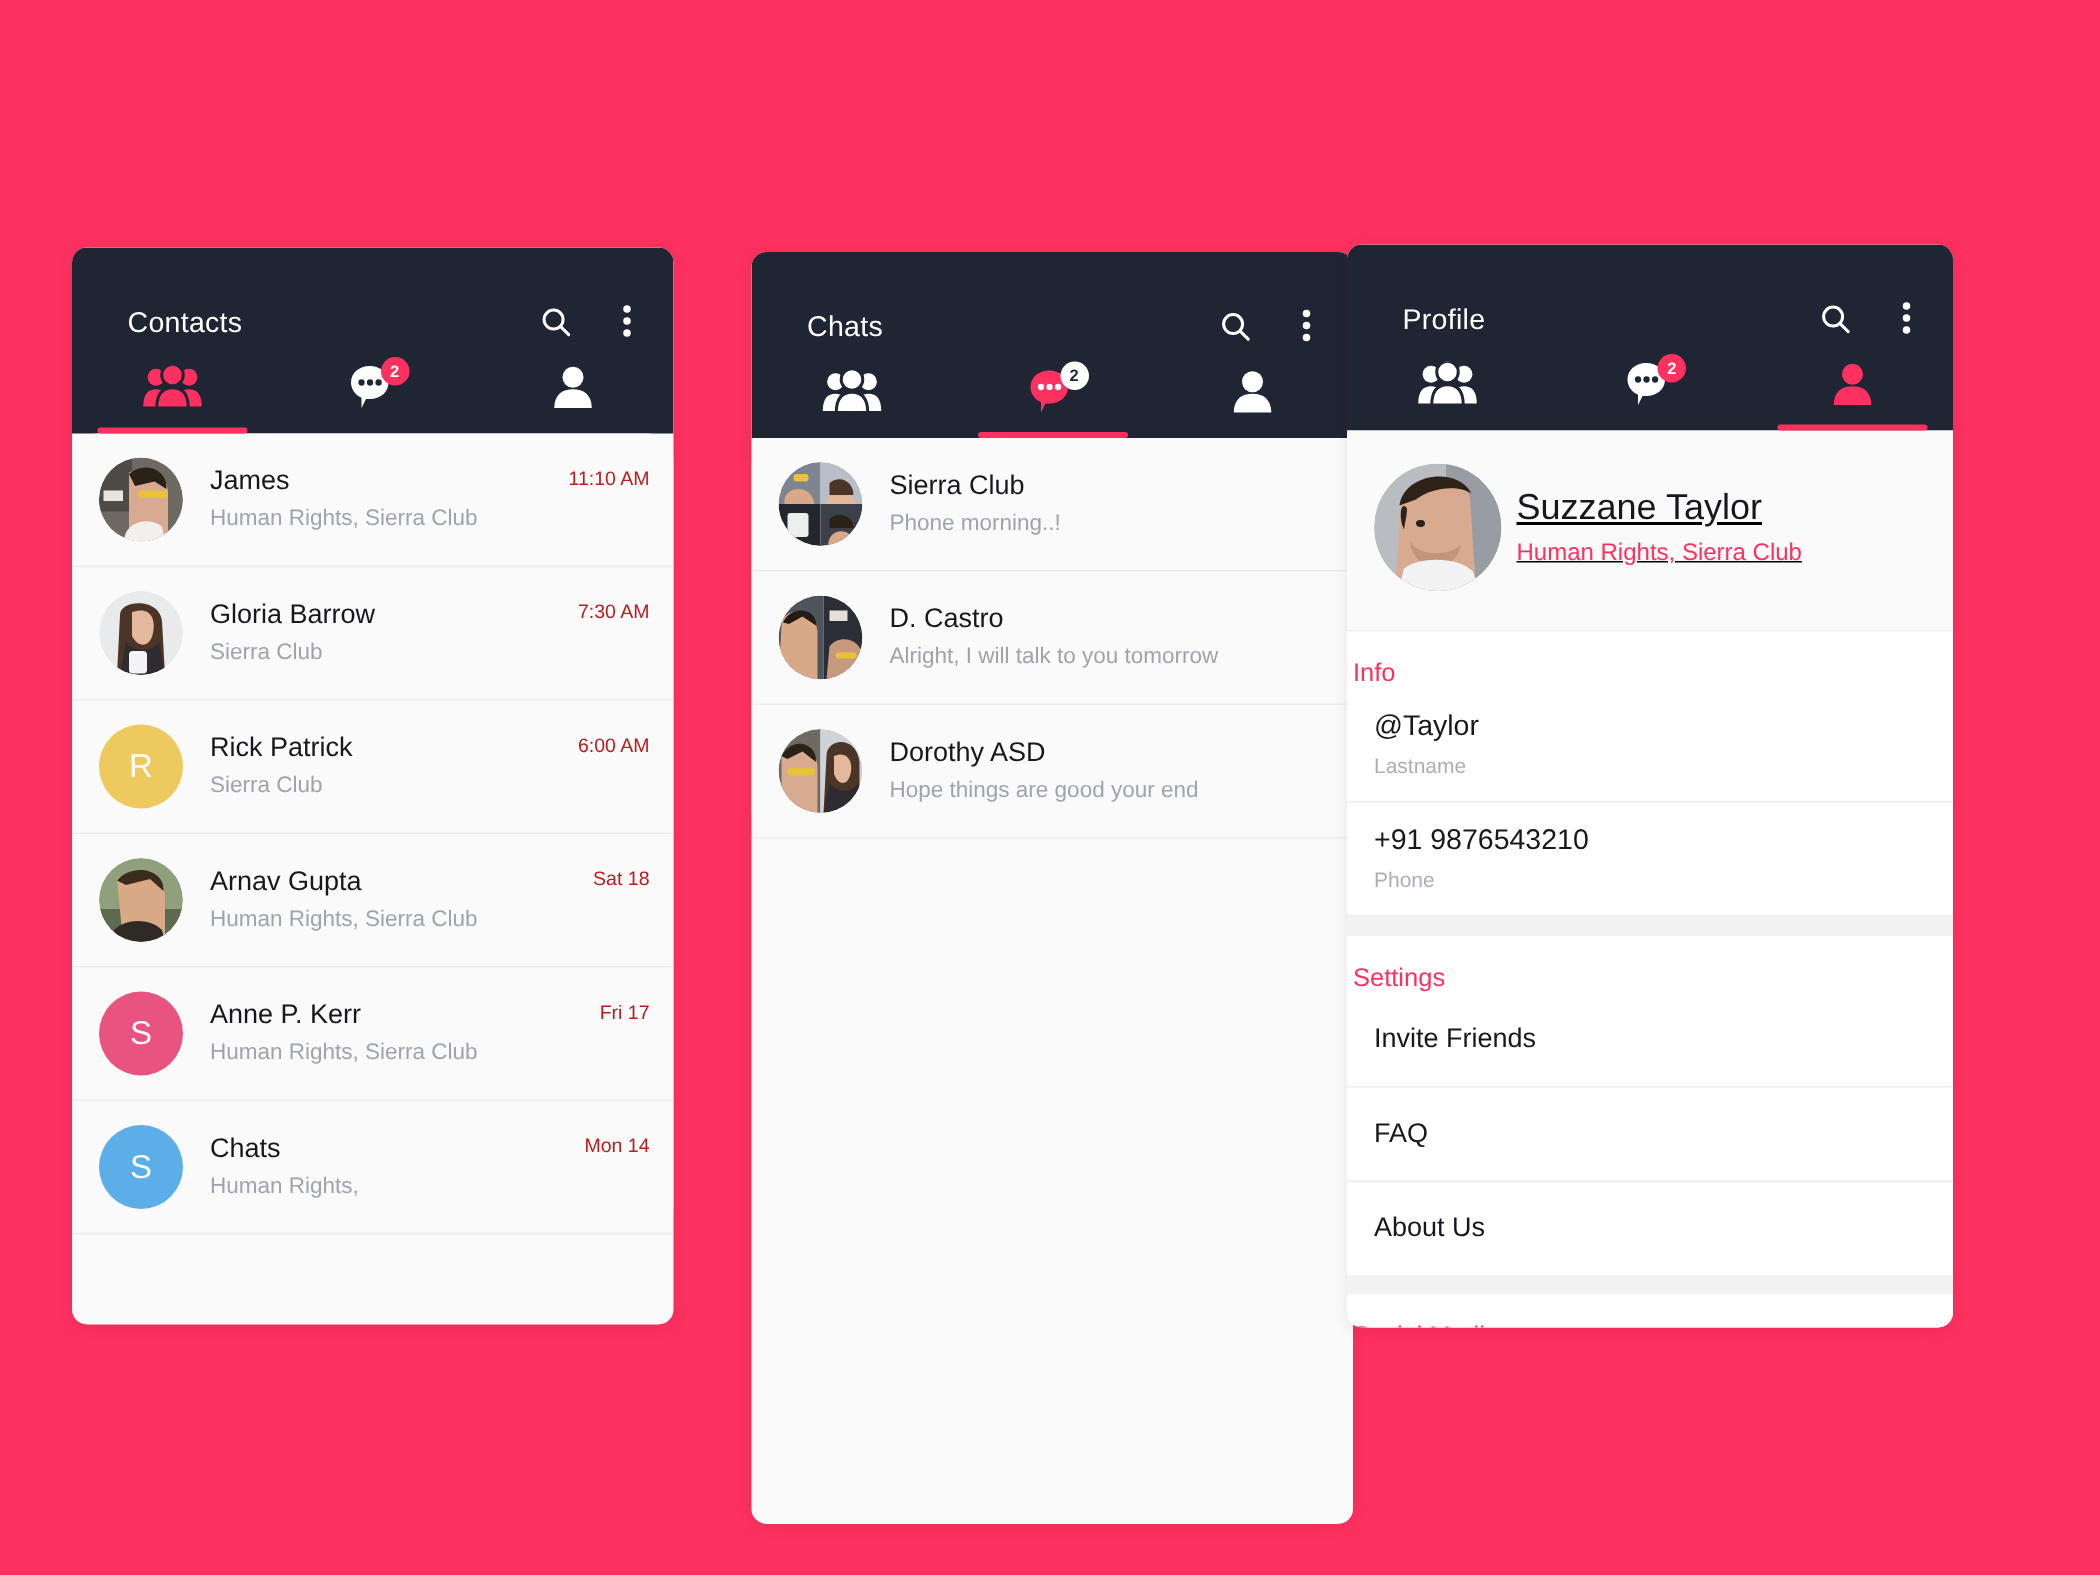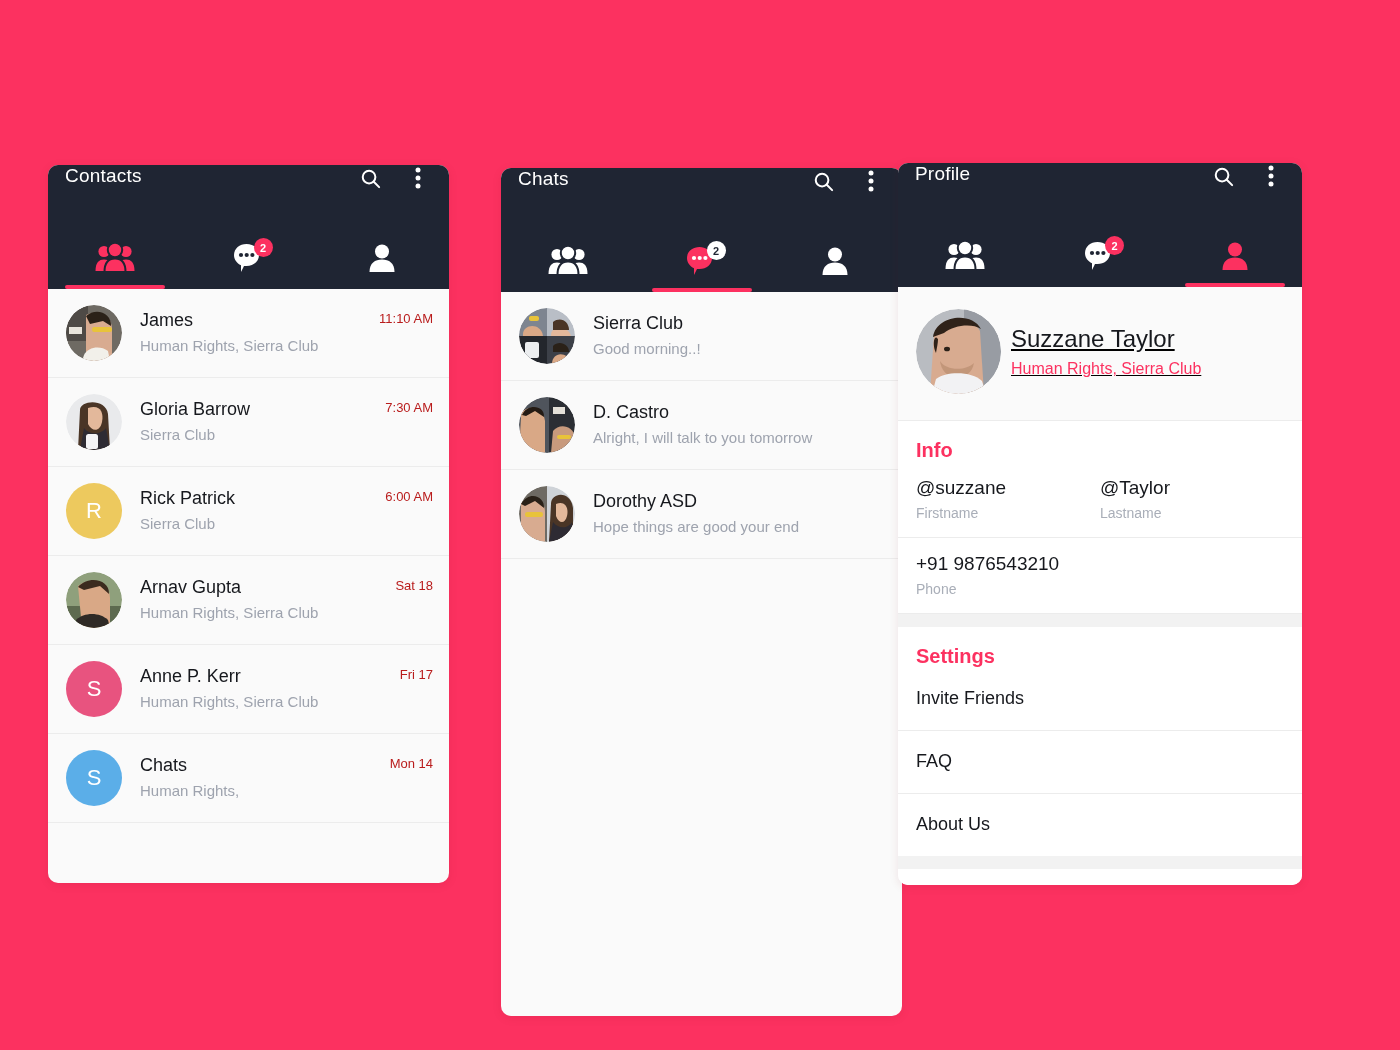--- a/index.html
+++ b/index.html
@@ -25,22 +25,23 @@
   }
   #phone-contacts { left: 48px;  top: 165px; width: 401px; height: 718px; }
   #phone-chats    { left: 501px; top: 168px; width: 401px; height: 848px; }
   #phone-profile  { left: 898px; top: 163px; width: 404px; height: 722px; }
 
   
   .appbar { background: #1f2533; width: 100%; }
   .appbar-top {
     height: 62px;
     display: flex;
-    align-items: flex-start;
+    align-items: flex-end;
     padding: 0 18px 0 17px;
+    margin-left: 20px;
   }
   .app-title {
     color: #ffffff;
     font-size: 19px;
     letter-spacing: .2px;
     flex: 1;
   }
   .appbar-actions { display: flex; align-items: center; gap: 22px; }
 
   .icon-btn {
@@ -172,24 +173,23 @@
   }
   .profile-tagline {
     font-size: 16px;
     color: #fc3160;
     margin-top: 7px;
   }
 
   .section { background: #ffffff; }
   .section-gap { height: 13px; background: #f2f2f2; }
   .section-title {
-    font-size: 20px;
+    font-size: 17px;
     color: #fc3160;
-    padding: 18px 18px 0 18px;
-    font-weight: bold;
+    padding: 18px 18px 0 4px;
   }
 
   .field-row {
     display: flex;
     padding: 14px 18px 16px 18px;
     border-bottom: 1px solid #ececec;
   }
   .field { flex: 1; }
   .field-value {
     font-size: 19px;
@@ -459,21 +459,21 @@
               <rect y="28" width="28" height="28" fill="#23262c"></rect>
               <rect x="6" y="34" width="14" height="16" rx="2" fill="#eceef0"></rect>
               <rect x="28" y="28" width="28" height="28" fill="#3c4048"></rect>
               <path d="M33 56 C33 44 48 42 53 56 Z" fill="#d9a886"></path>
               <path d="M34 38 C40 32 50 36 50 44 L34 44 Z" fill="#2a2118"></path>
             </g>
             </svg>
         </div>
         <div class="row-body">
           <div class="row-name">Sierra Club</div>
-          <div class="row-sub">Good morning..!</div>
+          <div class="row-sub">Phone morning..!</div>
         </div>
       </div>
 
       <div class="row chat">
         <div class="avatar">
           <svg viewBox="0 0 56 56">
               <defs>
                 <clipPath id="cF">
                   <circle cx="28" cy="28" r="28"></circle>
                 </clipPath>
@@ -602,24 +602,20 @@
       <div class="profile-meta">
         <div class="profile-name">Suzzane Taylor</div>
         <div class="profile-tagline">Human Rights, Sierra Club</div>
       </div>
     </div>
 
     <div class="section">
       <div class="section-title">Info</div>
       <div class="field-row">
         <div class="field">
-          <div class="field-value">@suzzane</div>
-          <div class="field-label">Firstname</div>
-        </div>
-        <div class="field">
           <div class="field-value">@Taylor</div>
           <div class="field-label">Lastname</div>
         </div>
       </div>
       <div class="field-row">
         <div class="field">
           <div class="field-value">+91 9876543210</div>
           <div class="field-label">Phone</div>
         </div>
       </div>

